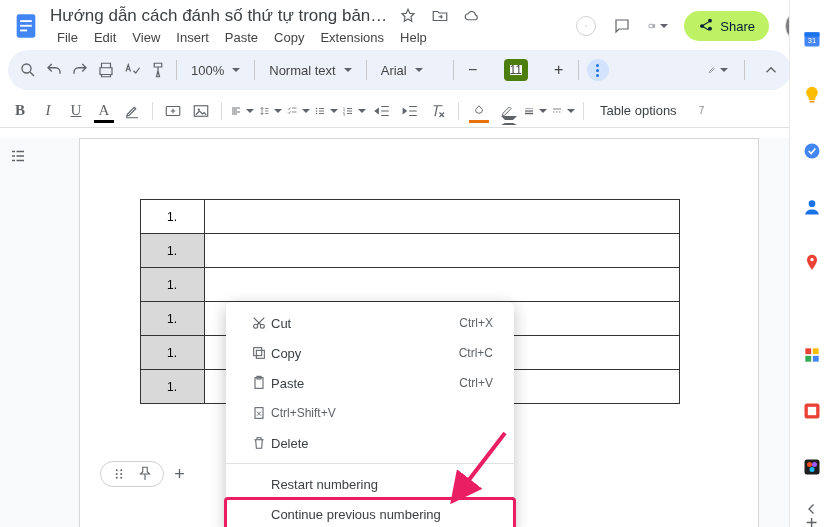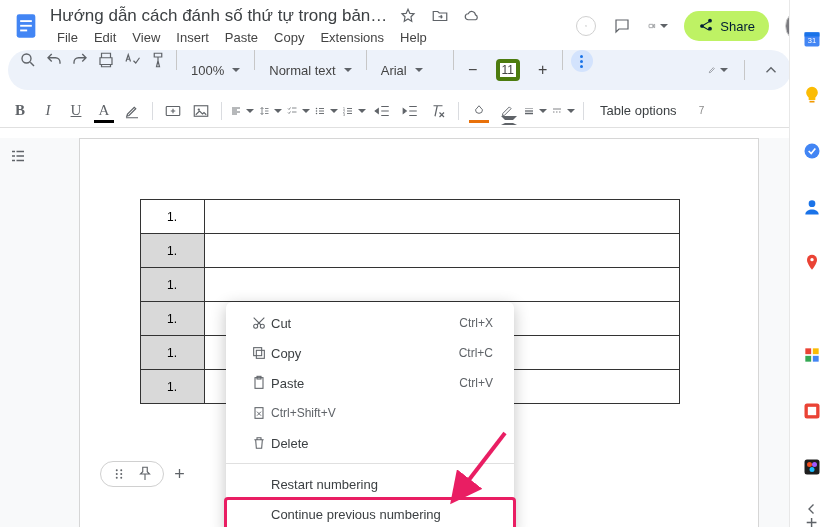--- a/index.html
+++ b/index.html
@@ -15,24 +15,24 @@
   .menus { display:flex; gap: 2px; margin-top: 2px; font-size: 13px; color:#444;}
   .menus span { padding: 2px 7px; border-radius: 4px; cursor: pointer;}
   .right-cluster { margin-left:auto; display:flex; align-items:center; gap: 16px; color:#444; padding-right: 8px;}
   .share-btn { background:#bef264; color:#001d35; border-radius: 20px; padding: 7px 14px; display:flex; align-items:center; gap:6px; font-size:13px; font-weight:500;}
   .avatar { width: 32px; height: 32px; border-radius:50%; background: linear-gradient(135deg,#888,#556); border: 1px solid #ccc; }
   .ic { width: 20px; height: 20px; display:inline-flex; align-items:center; justify-content:center; fill:#5f6368; color:#5f6368; cursor:pointer; }
   .ic svg { width: 18px; height: 18px; }
   .history-chip { border: 1px solid #d0d0d0; border-radius: 14px; padding: 2px 8px; display:flex; align-items:center;}
 
   
-  .toolbar1 { display:flex; height: 40px; margin: 4px 42px 4px 8px; background:#edf2fa; border-radius: 22px; padding: 0 10px; gap: 6px; color:#444; font-size:13px;}
+  .toolbar1 { display:flex; align-items:center; height: 40px; margin: 4px 42px 4px 8px; background:#edf2fa; border-radius: 22px; padding: 0 10px; gap: 6px; color:#444; font-size:13px;}
   .toolbar1 .sep { width:1px; height: 20px; background:#c7c7c7; margin: 0 2px; }
   .fontsize { display:flex; align-items:center;}
-  .fontsize .box { width: 24px; height:22px; border:4px solid #4d7c0f; border-radius:4px; display:flex; align-items:center; justify-content:center; font-size:12px; margin: 0 12px; background:#fff;}
+  .fontsize .box { width: 24px; height:22px; border:6px solid #4d7c0f; border-radius:4px; display:flex; align-items:center; justify-content:center; font-size:12px; margin: 0 20px; background:#fff;}
   .pm { width:22px; height:22px; display:flex; align-items:center; justify-content:center; font-size:16px; cursor:pointer;}
   .tool-dd { display:flex; align-items:center; gap:4px; padding: 4px 6px; border-radius:4px; cursor:pointer;}
   .caret::after { content:""; display:inline-block; border: 4px solid transparent; border-top-color:#5f6368; margin-left:4px; transform: translateY(2px);}
   .dots { width:22px; height:22px; border-radius:50%; background:#d3e3fd; display:flex; align-items:center; justify-content:center; flex-direction:column; gap:2px;}
   .dots span{width:3px;height:3px;background:#1a73e8;border-radius:50%;}
   .pen-chip { margin-left:auto; display:flex; align-items:center; gap:14px;}
 
   
   .toolbar2 { display:flex; align-items:center; height: 34px; padding: 0 42px 0 8px; gap: 4px; color:#444; border-bottom:1px solid #e0e0e0;}
   .toolbar2 .ic { width:24px; }

